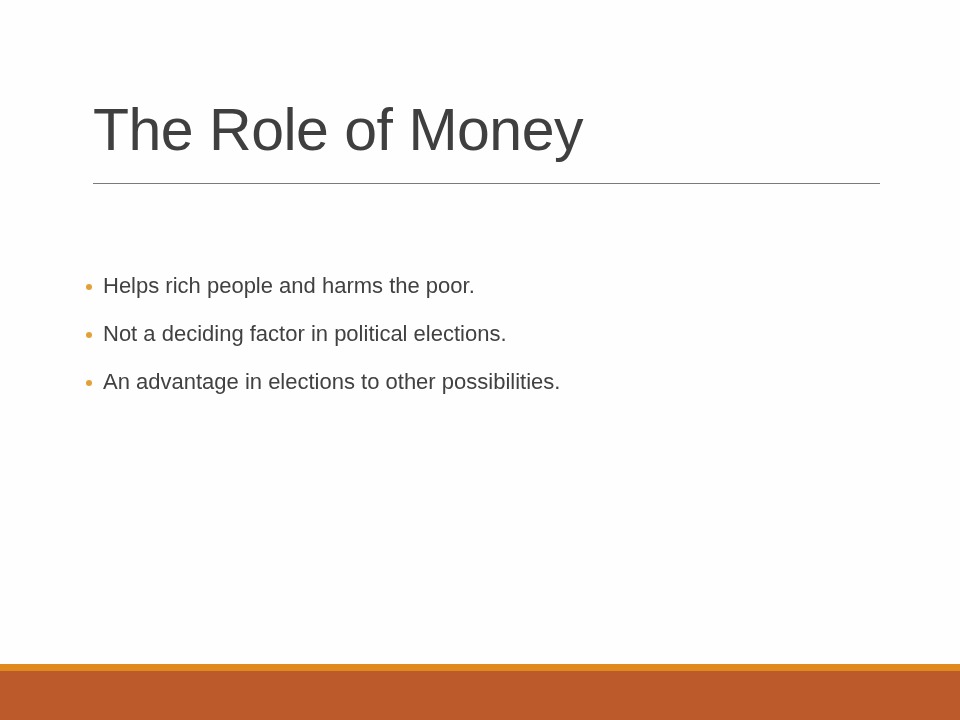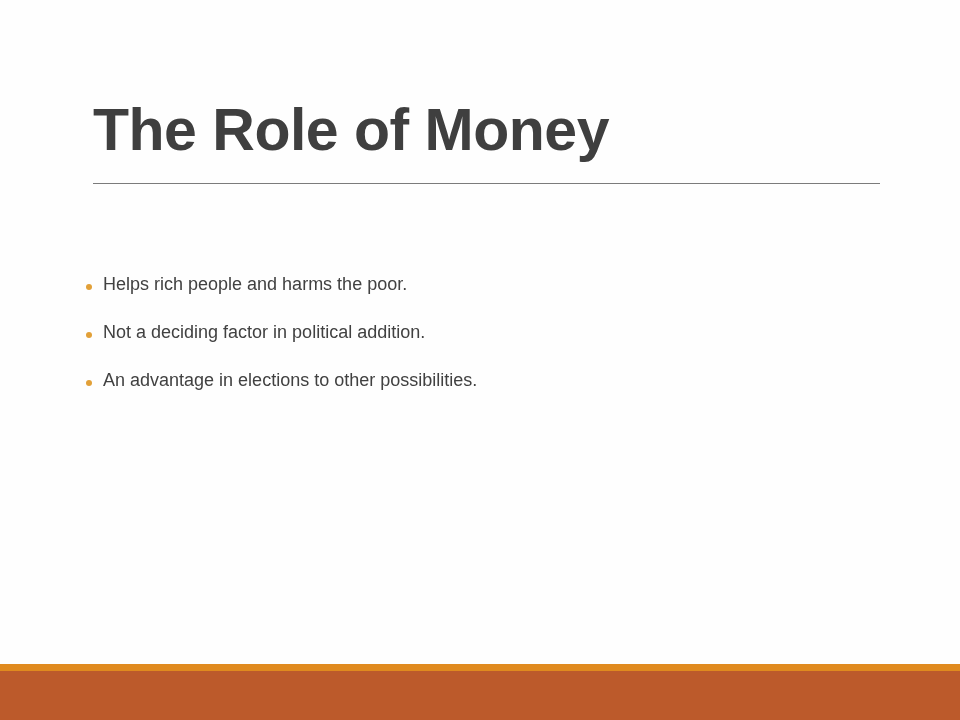--- a/index.html
+++ b/index.html
@@ -22,21 +22,21 @@
   }
   .title-block {
     position: absolute;
     left: 93px;
     top: 100px;
     width: 787px;
   }
   .slide-title {
     font-family: "Liberation Sans", sans-serif;
     font-size: 59px;
-    font-weight: 700;
+    font-weight: 400;
     color: #3f3f3f;
     letter-spacing: -0.5px;
     line-height: 1.05;
     white-space: nowrap;
     margin: 0;
     padding: 0;
   }
   .title-rule {
     position: absolute;
     left: 93px;
@@ -65,21 +65,21 @@
     position: absolute;
     left: 0;
     top: 9px;
     width: 6px;
     height: 6px;
     border-radius: 50%;
     background: #e2a038;
   }
   .bullet-text {
     font-family: "Liberation Sans", sans-serif;
-    font-size: 18px;
+    font-size: 22px;
     font-weight: 400;
     color: #414141;
     line-height: 1.0;
     white-space: nowrap;
   }
   .footer-stripe-amber {
     position: absolute;
     left: 0;
     top: 664px;
     width: 960px;
@@ -106,21 +106,21 @@
 
   <div class="title-rule"></div>
 
   <ul class="bullet-list">
     <li class="bullet-item">
       <span class="bullet-marker"></span>
       <span class="bullet-text">Helps rich people and harms the poor.</span>
     </li>
     <li class="bullet-item">
       <span class="bullet-marker"></span>
-      <span class="bullet-text">Not a deciding factor in political addition.</span>
+      <span class="bullet-text">Not a deciding factor in political elections.</span>
     </li>
     <li class="bullet-item">
       <span class="bullet-marker"></span>
       <span class="bullet-text">An advantage in elections to other possibilities.</span>
     </li>
   </ul>
 
   <div class="footer-stripe-amber"></div>
   <div class="footer-stripe-terracotta"></div>
 

